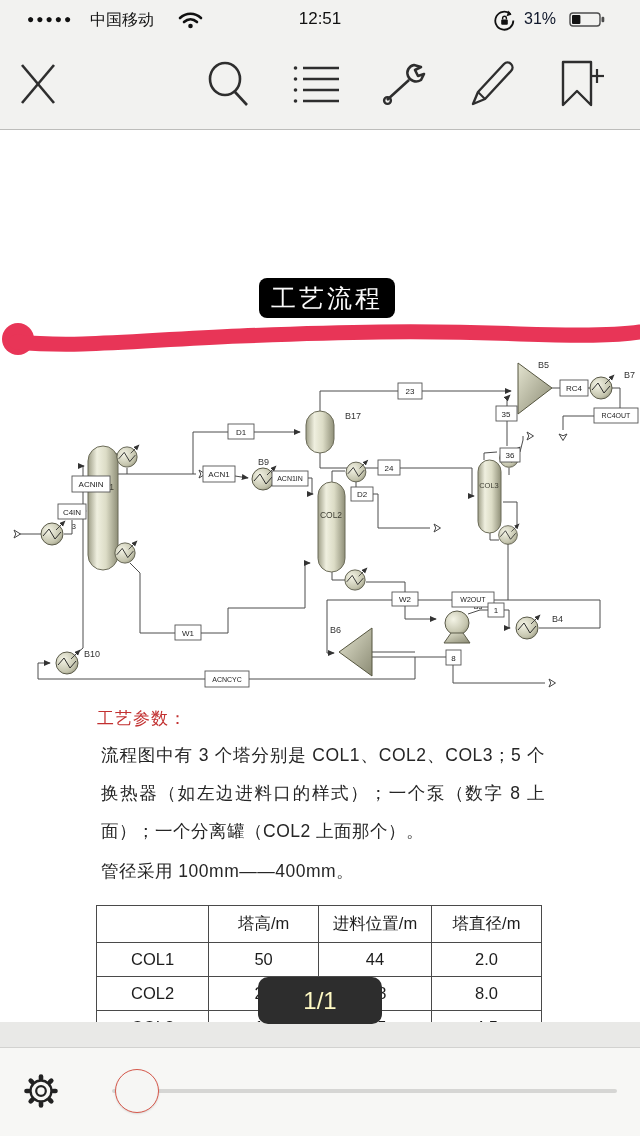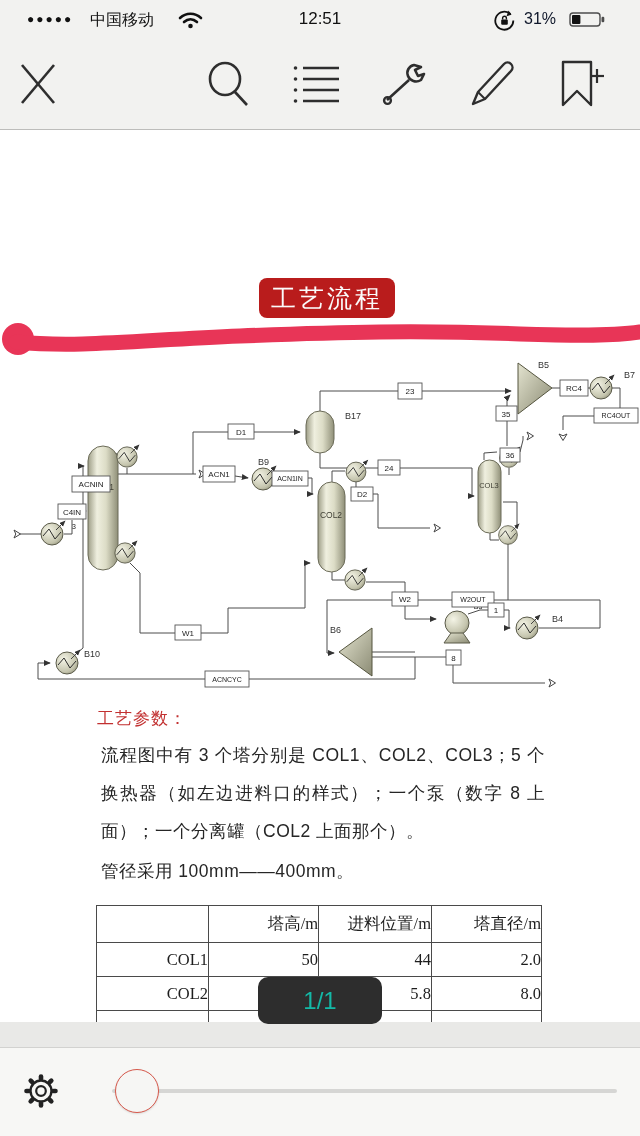--- a/index.html
+++ b/index.html
@@ -18,35 +18,35 @@
   .wifi{position:absolute;left:178px;top:10px;}
   .clock{position:absolute;left:0;top:9px;width:640px;text-align:center;font-size:17px;font-weight:500;color:#111;}
   .rotlock{position:absolute;left:493px;top:9px;}
   .battpct{position:absolute;left:524px;top:10px;font-size:16px;color:#0f172a;}
   .battery{position:absolute;left:569px;top:12px;}
   .tool{position:absolute;top:60px;width:48px;height:48px;display:flex;align-items:center;justify-content:center;}
   .tool svg{display:block;}
   
   .page{position:absolute;left:0;top:130px;width:640px;height:892px;background:#ffffff;}
   .title-badge{position:absolute;left:259px;top:148px;width:136px;height:40px;
-    background:#b91c1c;border-radius:8px;color:#fbfbfb;font-size:25px;letter-spacing:3px;
+    background:#000000;border-radius:8px;color:#fbfbfb;font-size:25px;letter-spacing:3px;
     display:flex;align-items:center;justify-content:center;z-index:2;}
   .scribble{position:absolute;left:0;top:178px;z-index:1;pointer-events:none;}
   .diagram{position:absolute;left:0;top:228px;z-index:1;}
   .params-heading{position:absolute;left:97px;top:577px;font-size:17px;color:#c23030;letter-spacing:1px;}
   .bodytext{position:absolute;left:97px;top:602px;width:452px;font-size:17.5px;color:#262626;}
   .bodytext p{margin:4px;line-height:38px;text-align:justify;letter-spacing:0.5px;}
   .bodytext p + p{line-height:33px;margin-top:5px;text-align:left;}
   .spec-table{position:absolute;left:96px;top:775px;width:446px;border-collapse:collapse;
     font-size:16.5px;color:#1d1d1d;}
-  .spec-table td,.spec-table th{border:1.4px solid #4a4a4a;text-align:right;font-weight:normal;
-    height:33px;padding:0;font-family:Liberation Serif, serif;}
+  .spec-table td,.spec-table th{border:1.4px solid #4a4a4a;text-align:center;font-weight:normal;
+    height:33px;padding:0;}
   .spec-table th{height:36px;}
   .page-indicator{position:absolute;left:258px;top:977px;width:124px;height:47px;z-index:6;
-    background:#2d2d2d;border-radius:10px;color:#14b8a6;font-size:24px;
+    background:#2d2d2d;border-radius:10px;color:#fef9c3;font-size:24px;
     display:flex;align-items:center;justify-content:center;}
   
   .gap-strip{position:absolute;left:0;top:1022px;width:640px;height:25px;background:#e9e9e7;}
   .bottombar{position:absolute;left:0;top:1047px;width:640px;height:89px;
     background:#f7f7f5;border-top:1px solid #d2d2d0;}
   .gear-btn{position:absolute;left:18px;top:1068px;width:46px;height:46px;display:flex;align-items:center;justify-content:center;}
   .slider-track{position:absolute;left:112px;top:1089px;width:505px;height:4px;background:#d6d6d4;border-radius:2px;}
   .slider-handle{position:absolute;left:115px;top:1069px;width:44px;height:44px;border-radius:50%;
     background:#f6f6f4;border:1.5px solid #d6584b;box-shadow:0 1px 2px rgba(0,0,0,0.12);box-sizing:border-box;}
   

